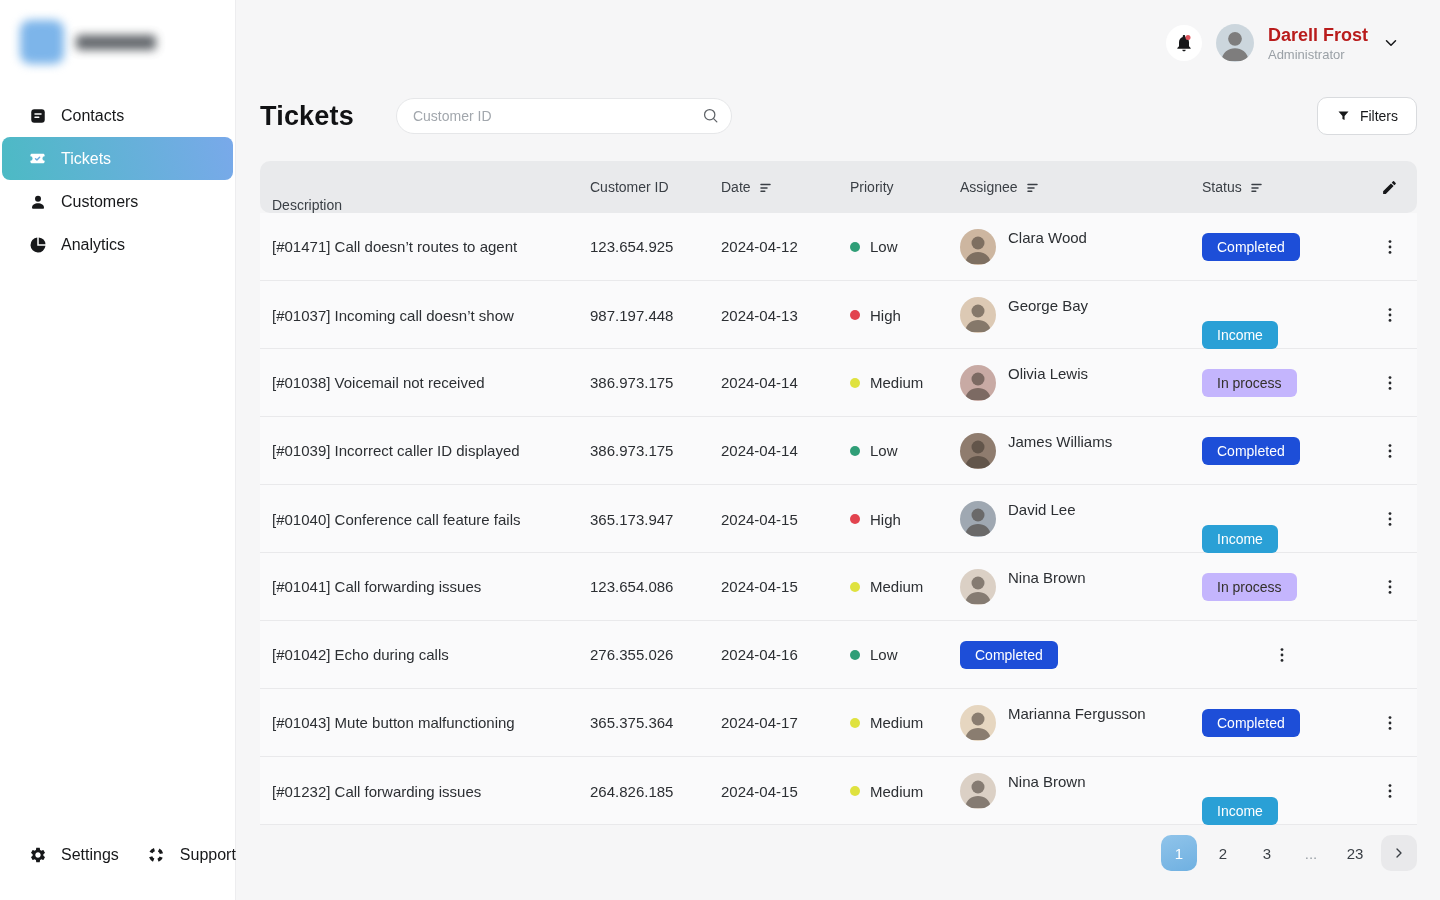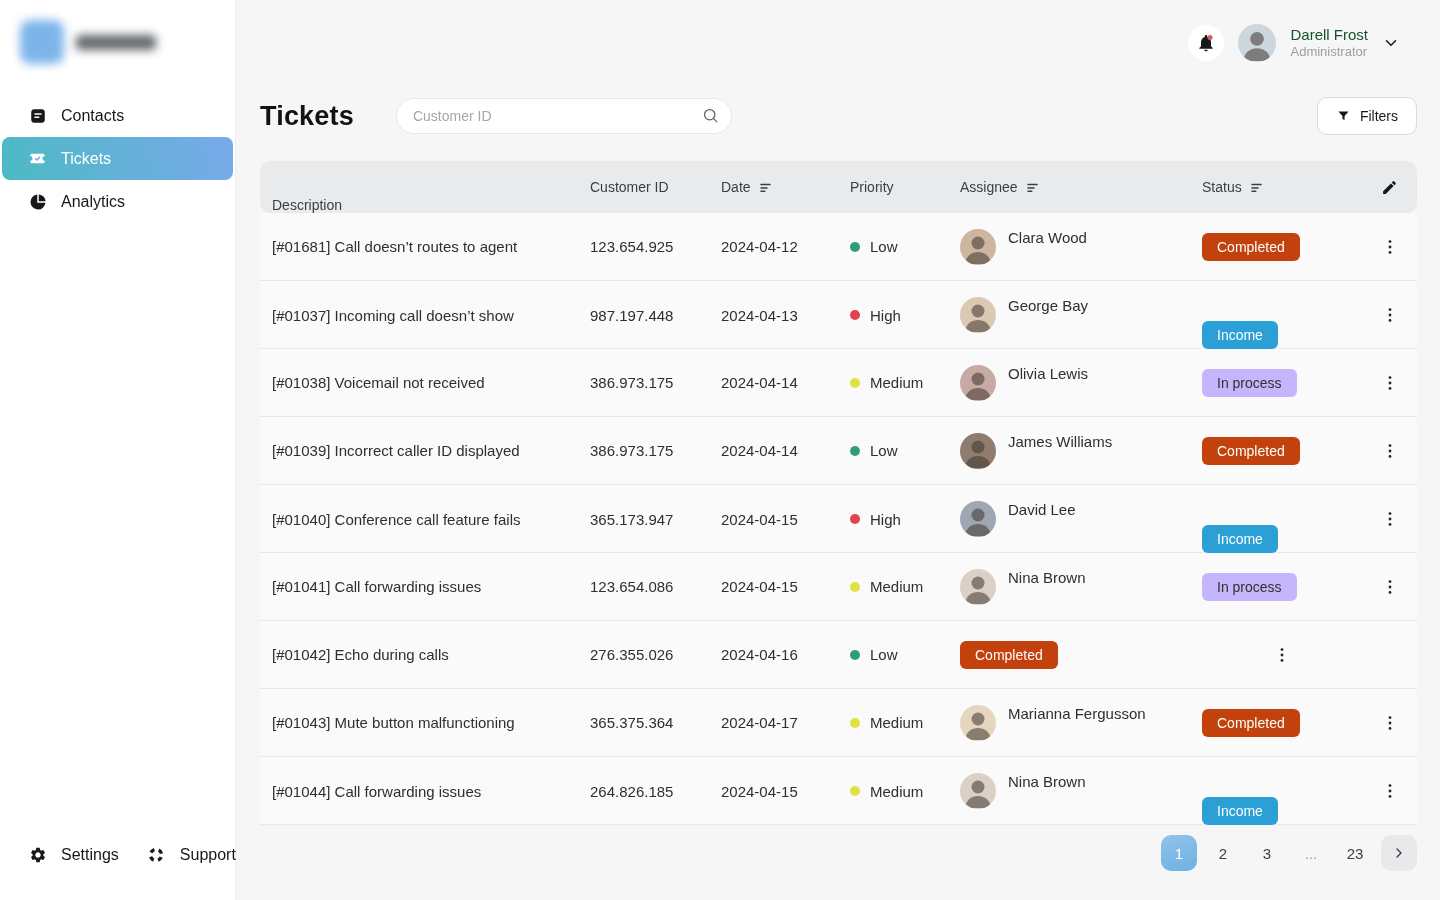--- a/index.html
+++ b/index.html
@@ -22,21 +22,21 @@
   .nav-footer { margin-top:auto; display:flex; flex-direction:row; }
 
   
   .main { flex:1; position:relative; padding:0 23px 0 24px; }
 
   .user-chip { position:absolute; top:24px; right:40px; display:flex; align-items:center; gap:14px; }
   .bell-btn { width:36px; height:36px; border-radius:50%; background:#fff; border:none; cursor:pointer;
               display:flex; align-items:center; justify-content:center; }
   .avatar-lg { width:38px; height:38px; border-radius:50%; background:#ccd6dd; overflow:hidden; cursor:pointer; }
   .user-meta { line-height:1.25; }
-  .user-name { font-size:15px; font-weight:normal; color:#14532d; }
+  .user-name { font-size:18px; font-weight:bold; color:#b91c1c; }
   .user-role { font-size:13px; color:#9aa0a6; }
   .chev-btn { background:none; border:none; cursor:pointer; display:flex; align-items:center; }
 
   .title-row { display:flex; align-items:center; margin-top:96px; height:40px; }
   .page-title { font-size:27px; font-weight:bold; color:#111214; letter-spacing:.2px; }
   .search { position:relative; width:336px; height:36px; margin-left:42px; }
   .search input { width:100%; height:100%; border:1px solid #e6e7e9; border-radius:18px; background:#fff;
                   padding:0 40px 0 16px; font-size:14px; color:#333; font-family:inherit; outline:none; }
   .search input::placeholder { color:#a2a7ad; }
   .search-icon { position:absolute; right:12px; top:8px; }
@@ -54,21 +54,21 @@
   .trow { height:68px; background:#fafafb; border-bottom:1px solid #e9e9eb; font-size:15px; color:#2c2f33; }
   .cell.first { padding-left:12px; }
   .prio { display:flex; align-items:center; gap:10px; }
   .dot { width:10px; height:10px; border-radius:50%; display:inline-block; }
   .dot.low { background:#2f9e77; } .dot.high { background:#e2434e; } .dot.medium { background:#dfe23f; }
   .assignee { display:flex; align-items:flex-start; gap:12px; }
   .avatar { width:36px; height:36px; border-radius:50%; overflow:hidden; flex:0 0 36px; }
   .av1{background:#cdb6a0}.av2{background:#dcc9b4}.av3{background:#c8aaa4}.av4{background:#8f7c6e}
   .av5{background:#9fa8b2}.av6{background:#dbd0c5}.av7{background:#bcbcbc}.av8{background:#e6d6c0}
   .badge { display:inline-block; padding:6px 15px; border-radius:6px; font-size:14px; }
-  .badge.completed { background:#c2410c; color:#fff; }
+  .badge.completed { background:#1d4ed8; color:#fff; }
   .badge.income { background:#2aa0d6; color:#fff;margin-top:40px; }
   .badge.inprocess { background:#c4b5fd; color:#33302b; }
   .actions { display:flex; justify-content:center; }
   .kebab { background:none; border:none; cursor:pointer; padding:4px; display:flex; }
 
   
   .pagination { display:flex; align-items:center; justify-content:flex-end; gap:8px; margin-top:10px; }
   .page-btn { min-width:36px; height:36px; border:none; background:none; border-radius:10px; cursor:pointer;
               display:flex; align-items:center; justify-content:center; font-size:15px; color:#3a3f45; font-family:inherit; }
   .page-btn.active { background:linear-gradient(160deg,#90c4ea,#6fb0e1); color:#fff; }
@@ -118,20 +118,29 @@
         <svg width="19" height="19" viewBox="0 0 24 24">
             <path d="M3 8c0-1.1.9-2 2-2h14c1.1 0 2 .9 2 2v1.2a2.8 2.8 0 0 0 0 5.6V16c0 1.1-.9 2-2 2H5c-1.1 0-2-.9-2-2v-1.2a2.8 2.8 0 0 0 0-5.6V8z" fill="#ffffff"></path>
             <path d="M9.5 12.2l1.8 1.8 3.4-3.6" stroke="#6aabdf" stroke-width="1.8" fill="none" stroke-linecap="round" stroke-linejoin="round"></path>
           </svg>
       </span>
       <span>Tickets</span>
     </div>
     <div class="nav-item">
       <span class="nav-icon">
         <svg width="18" height="18" viewBox="0 0 24 24" fill="#17181a">
+            <circle cx="12" cy="7.5" r="4"></circle>
+            <path d="M4 19.5c0-4 3.6-6 8-6s8 2 8 6c0 .8-.7 1.5-1.5 1.5h-13A1.5 1.5 0 0 1 4 19.5z"></path>
+          </svg>
+      </span>
+      <span>Customers</span>
+    </div>
+    <div class="nav-item">
+      <span class="nav-icon">
+        <svg width="18" height="18" viewBox="0 0 24 24" fill="#17181a">
             <path d="M11 2.05A10 10 0 1 0 21.95 13H11V2.05z"></path>
             <path d="M13 2.05V11h8.95A10 10 0 0 0 13 2.05z"></path>
           </svg>
       </span>
       <span>Analytics</span>
     </div>
   </nav>
 
   <div class="nav nav-footer">
     <div class="nav-item">
@@ -229,21 +238,21 @@
           </svg>
         </div>
       <button class="th-edit">
         <svg width="17" height="17" viewBox="0 0 24 24">
             <path fill="#17181a" d="M3 17.25V21h3.75L17.81 9.94l-3.75-3.75L3 17.25zM20.71 7.04c.39-.39.39-1.02 0-1.41l-2.34-2.34a.996.996 0 0 0-1.41 0l-1.83 1.83 3.75 3.75 1.83-1.83z"></path>
           </svg>
       </button>
     </div>
 
     <div class="trow grid-cols">
-      <div class="cell first">[#01681] Call doesn’t routes to agent</div>
+      <div class="cell first">[#01471] Call doesn’t routes to agent</div>
       <div class="cell">123.654.925</div>
       <div class="cell">2024-04-12</div>
       <div class="cell prio">
         <span class="dot low"></span>
         <span>Low</span>
         </div>
       <div class="cell assignee">
         <span class="avatar av1"><svg width="36" height="36" viewBox="0 0 36 36">
               <use href="#person-sil"></use>
             </svg></span>
@@ -423,21 +432,21 @@
       <div class="cell actions">
           <button class="kebab">
             <svg width="20" height="20" viewBox="0 0 24 24">
               <use href="#kebab-glyph"></use>
             </svg>
           </button>
         </div>
     </div>
 
     <div class="trow grid-cols">
-      <div class="cell first">[#01044] Call forwarding issues</div>
+      <div class="cell first">[#01232] Call forwarding issues</div>
       <div class="cell">264.826.185</div>
       <div class="cell">2024-04-15</div>
       <div class="cell prio">
         <span class="dot medium"></span>
         <span>Medium</span>
         </div>
       <div class="cell assignee">
         <span class="avatar av6"><svg width="36" height="36" viewBox="0 0 36 36">
               <use href="#person-sil"></use>
             </svg></span>

